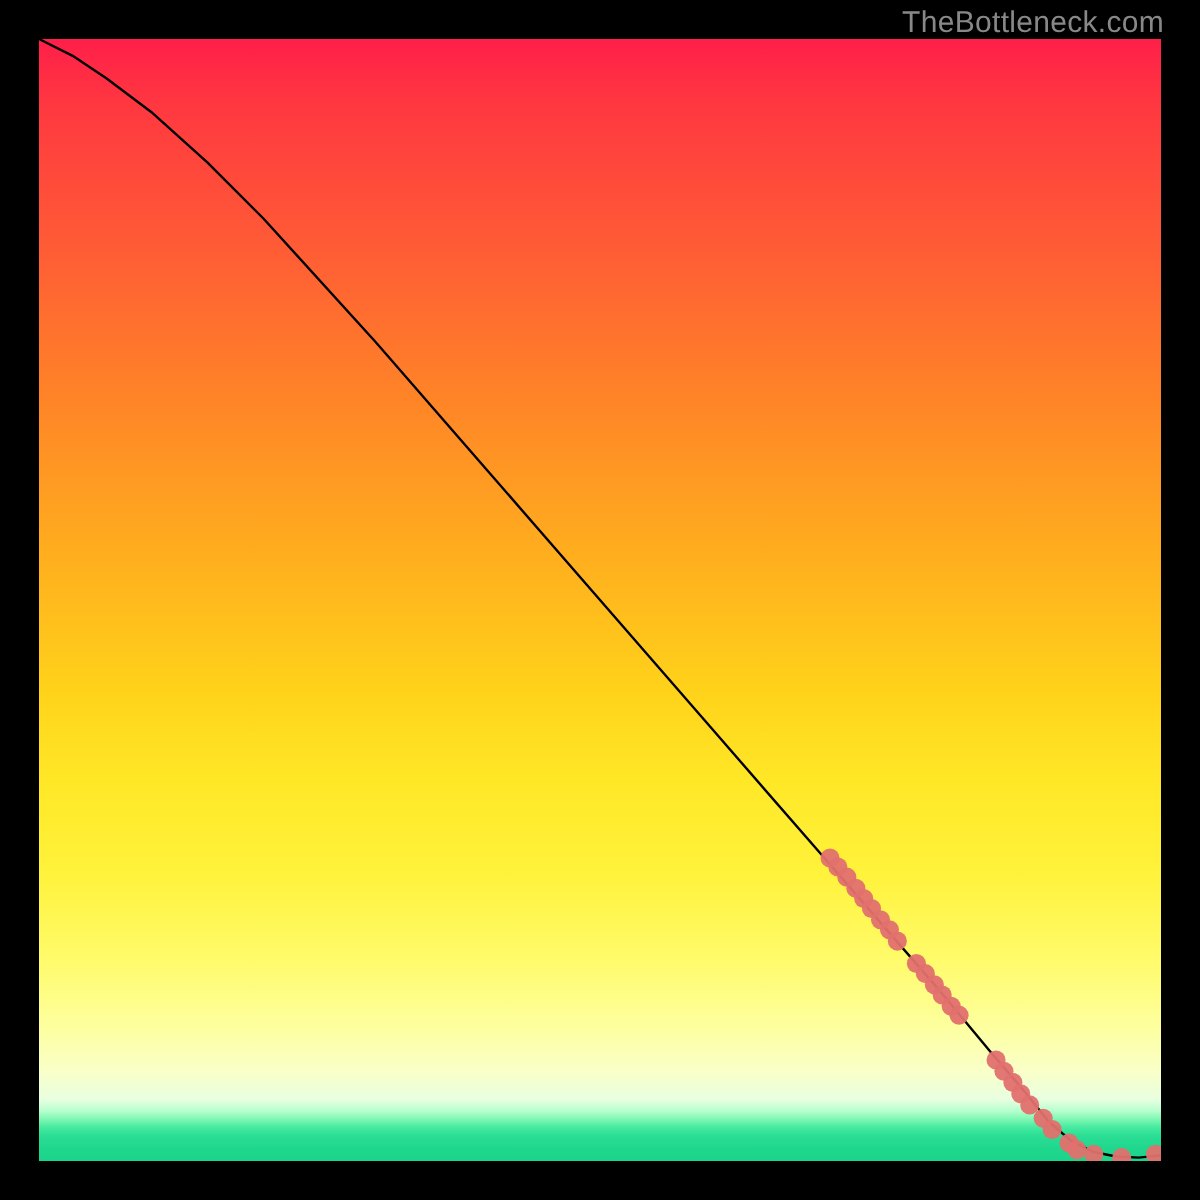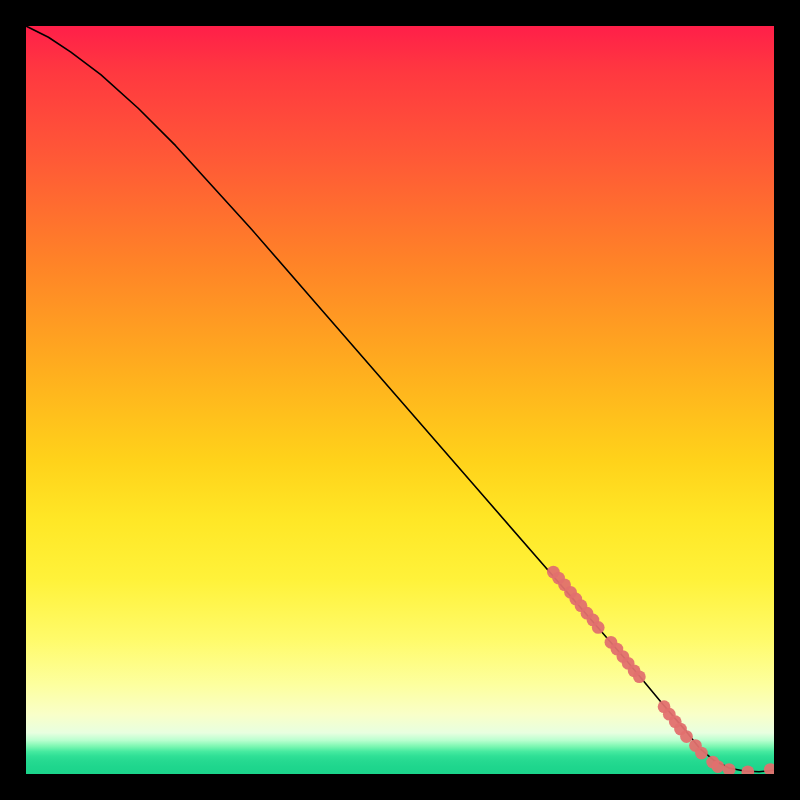--- a/index.html
+++ b/index.html
@@ -99,13 +99,14 @@
           <circle cx="89.50" cy="96.20" r="0.85" fill="#e2706e" fill-opacity="0.95"></circle>
           <circle cx="90.30" cy="97.20" r="0.85" fill="#e2706e" fill-opacity="0.95"></circle>
           <circle cx="91.80" cy="98.40" r="0.85" fill="#e2706e" fill-opacity="0.95"></circle>
           <circle cx="92.50" cy="99.00" r="0.85" fill="#e2706e" fill-opacity="0.95"></circle>
           <circle cx="94.00" cy="99.40" r="0.85" fill="#e2706e" fill-opacity="0.95"></circle>
           <circle cx="96.50" cy="99.70" r="0.85" fill="#e2706e" fill-opacity="0.95"></circle>
           <circle cx="99.50" cy="99.40" r="0.85" fill="#e2706e" fill-opacity="0.95"></circle>
         </g>
     </svg>
   </div>
+  <div class="attribution">TheBottleneck.com</div>
 </div>
 
 </body></html>

